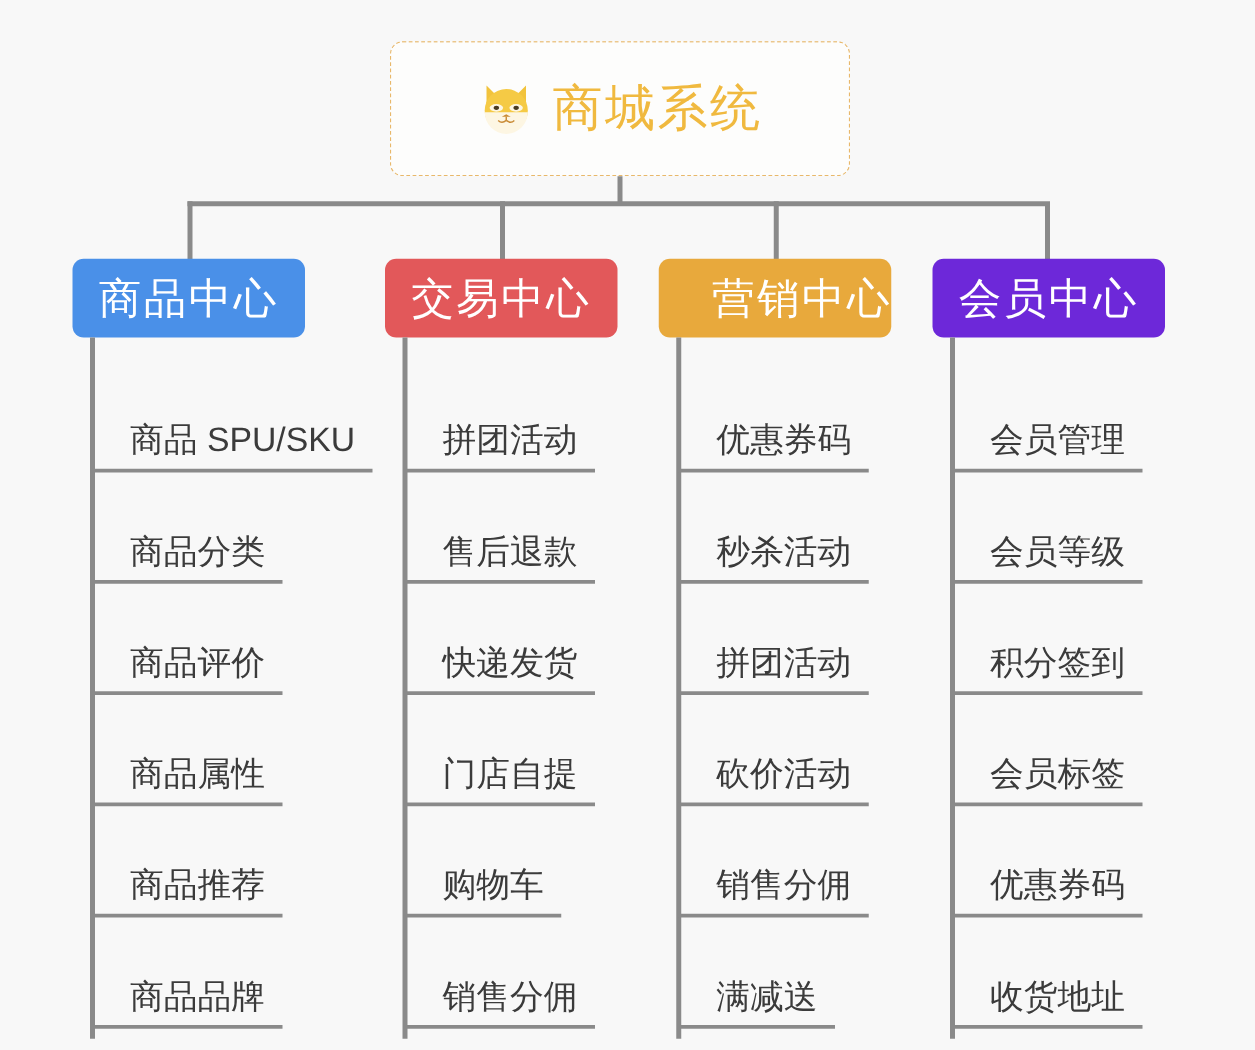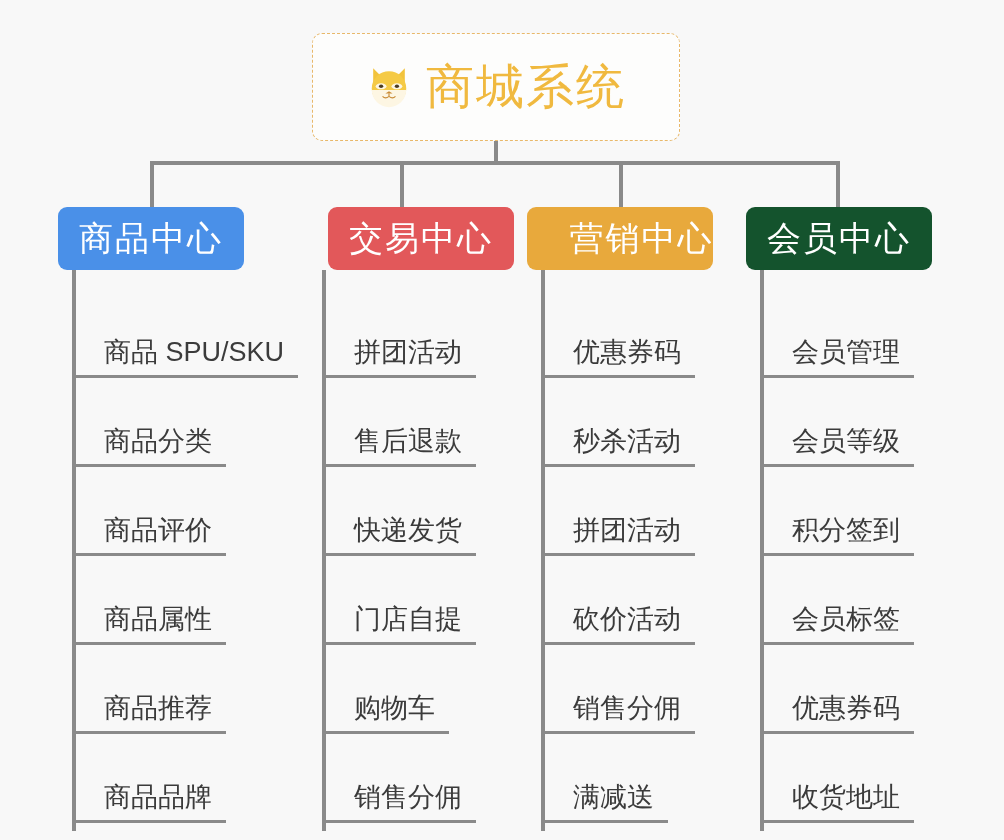--- a/index.html
+++ b/index.html
@@ -31,21 +31,21 @@
     box-sizing: border-box;
     background: #fdfdfc;
     border: 1px dashed #e8b86a;
     border-radius: 10px;
     display: flex;
     align-items: center;
     justify-content: center;
     gap: 14px;
   }
   .root-label {
-    font-size: 48px;
+    font-size: 40px;
     color: #f0b93f;
     letter-spacing: 2px;
     line-height: 1;
     white-space: nowrap;
   }
   .dog-icon {
     width: 46px;
     height: 46px;
     flex: 0 0 46px;
     display: block;
@@ -158,21 +158,21 @@
         </li>
         <li class="leaf">
           <span class="leaf-text">商品推荐</span>
         </li>
         <li class="leaf">
           <span class="leaf-text">商品品牌</span>
         </li>
       </ul>
     </div>
     <div class="branch" style="left: 308px; width: 186px;">
-      <div class="branch-head" style="background: rgb(226, 88, 90); width: 186px; margin-left: 20px;">交易中心</div>
+      <div class="branch-head" style="background: rgb(226, 88, 90); width: 186px;">交易中心</div>
       <div class="branch-trunk" style="height: 561px;"></div>
       <ul class="leaf-list">
         <li class="leaf">
           <span class="leaf-text">拼团活动</span>
         </li>
         <li class="leaf">
           <span class="leaf-text">售后退款</span>
         </li>
         <li class="leaf">
           <span class="leaf-text">快递发货</span>
@@ -206,21 +206,21 @@
         </li>
         <li class="leaf">
           <span class="leaf-text">销售分佣</span>
         </li>
         <li class="leaf">
           <span class="leaf-text">满减送</span>
         </li>
       </ul>
     </div>
     <div class="branch" style="left: 746px; width: 186px;">
-      <div class="branch-head" style="background: #14532d; width: 186px;">会员中心</div>
+      <div class="branch-head" style="background: #6d28d9; width: 186px;">会员中心</div>
       <div class="branch-trunk" style="height: 561px;"></div>
       <ul class="leaf-list">
         <li class="leaf">
           <span class="leaf-text">会员管理</span>
         </li>
         <li class="leaf">
           <span class="leaf-text">会员等级</span>
         </li>
         <li class="leaf">
           <span class="leaf-text">积分签到</span>

